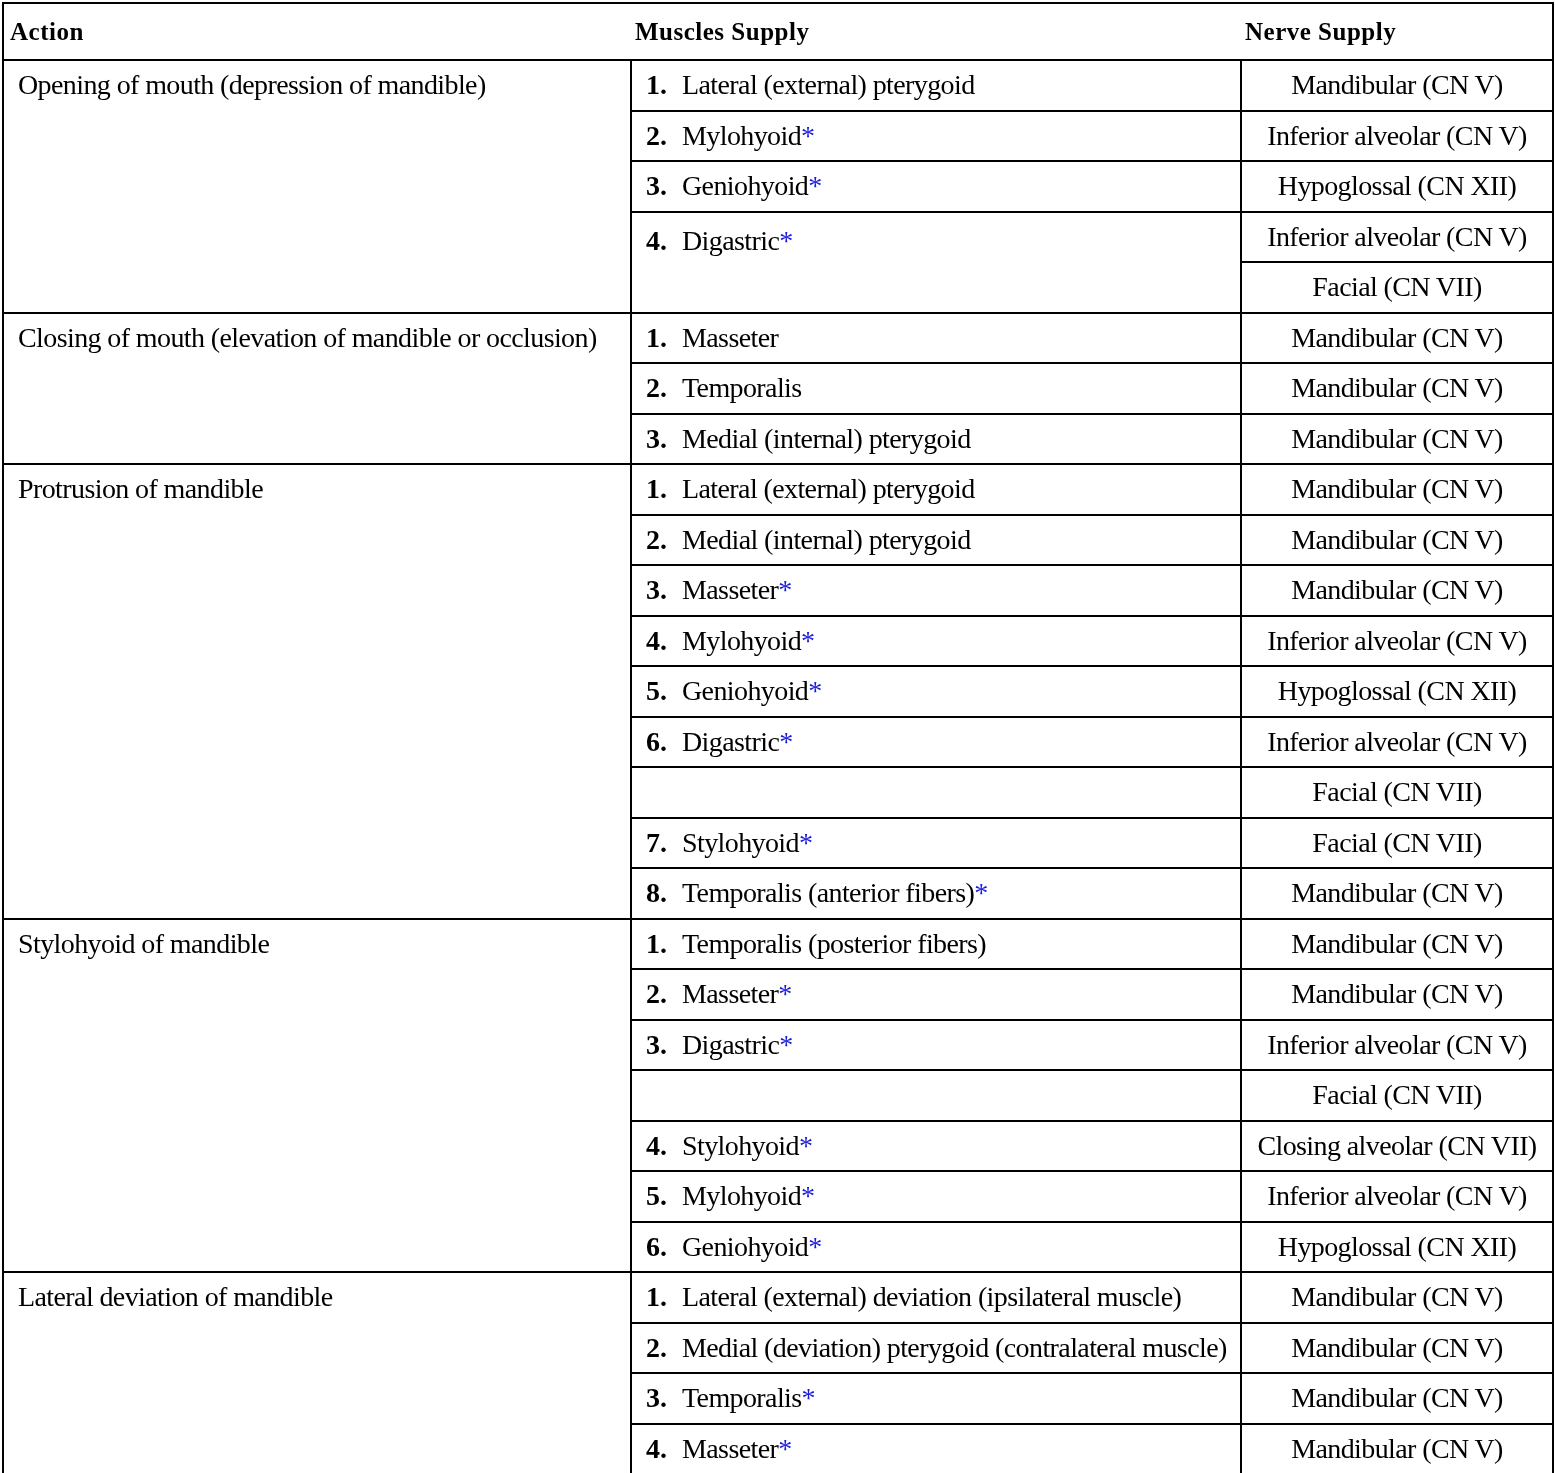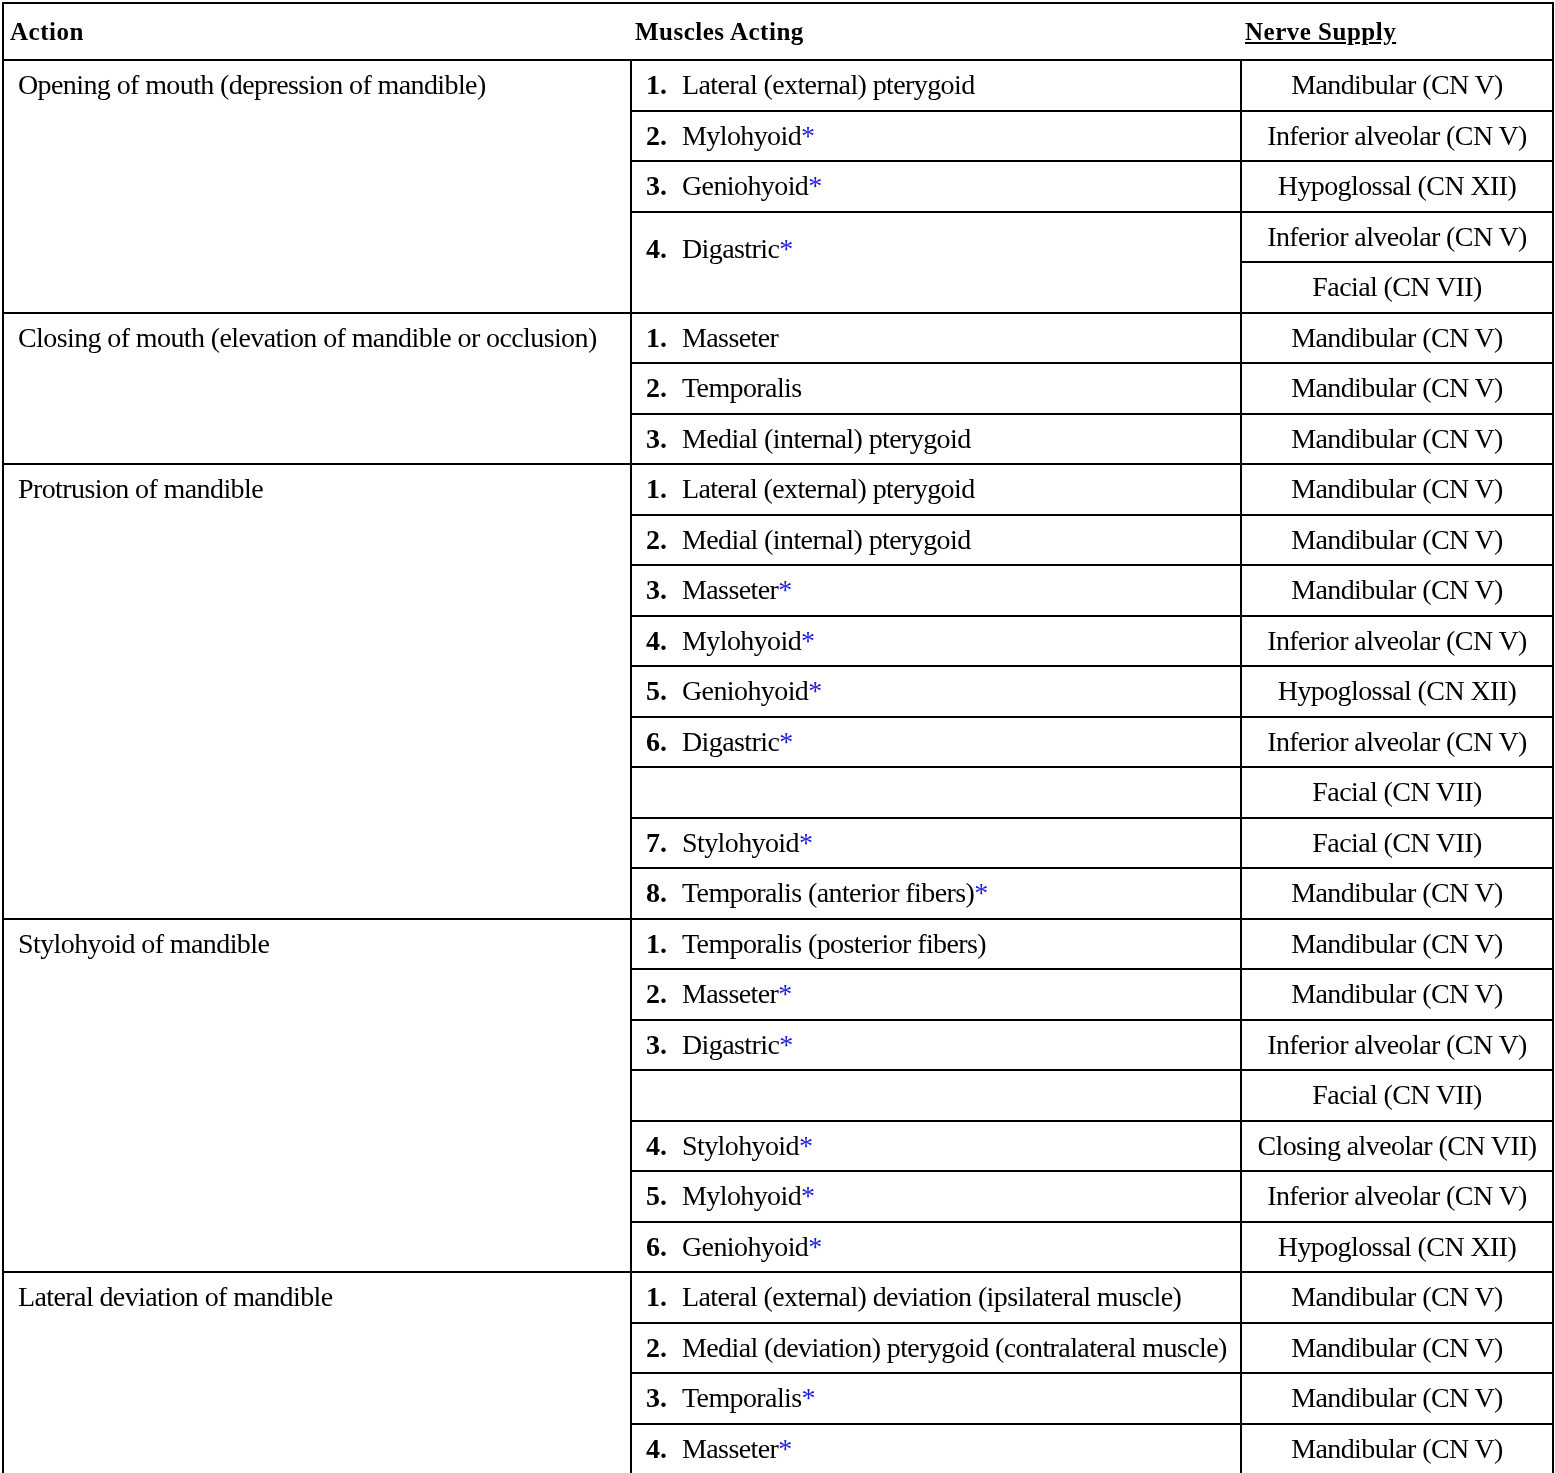--- a/index.html
+++ b/index.html
@@ -1,41 +1,41 @@
 <!DOCTYPE html>
 <html><head>
 <meta charset="utf-8">
 <style>
   html, body { margin:0; padding:0; background:#ffffff; }
   body { width:1555px; height:1473px; overflow:hidden; font-family:"Liberation Serif", serif; color:#000; }
   table { border-collapse:collapse; position:absolute; left:2px; top:2px; width:1550px; table-layout:fixed; border:2px solid #000; }
   col.c1 { width:628px; } col.c2 { width:610px; } col.c3 { width:312px; }
   th { font-weight:bold; text-align:left; font-size:25px; height:55px; padding:0 6px; border-bottom:2px solid #000; letter-spacing:0.5px; }
-  th.h1 { padding-left:6px;margin-left:36px; } th.h2 { padding-left:4px; } th.h3 { padding-left:4px;text-decoration:underline; }
+  th.h1 { padding-left:6px;margin-left:36px; } th.h2 { padding-left:4px; } th.h3 { padding-left:4px; }
   td { font-size:28px; height:48.5px; padding:0 14px; border:2px solid #000; vertical-align:middle; white-space:nowrap; letter-spacing:-0.6px; }
   td.action { vertical-align:top; padding-top:8px; border-bottom:2px solid #000; }
   td.muscle { padding-left:14px; }
-  td.muscle.top { vertical-align:top; padding-top:20px;border-radius:11px; }
+  td.muscle.top { vertical-align:top; padding-top:12px;border-radius:11px; }
   td.nerve { padding-left:14px;text-align:center; }
   .num { font-weight:bold; display:inline-block; width:36px; letter-spacing:0; }
   .ast { color:#1a1adc; }
 </style>
 </head>
 <body>
 
 <table>
   <colgroup>
       <col class="c1">
       <col class="c2">
       <col class="c3">
     </colgroup>
   <thead>
     <tr>
       <th class="h1">Action</th>
-      <th class="h2">Muscles Acting</th>
+      <th class="h2">Muscles Supply</th>
       <th class="h3">Nerve Supply</th>
     </tr>
   </thead>
   <tbody id="tbody">
       <tr>
         <td class="action" rowspan="5">Opening of mouth (depression of mandible)</td>
         <td class="muscle"><span class="num">1.</span><span>Lateral (external) pterygoid</span></td>
         <td class="nerve">Mandibular (CN V)</td>
       </tr>
       <tr>

